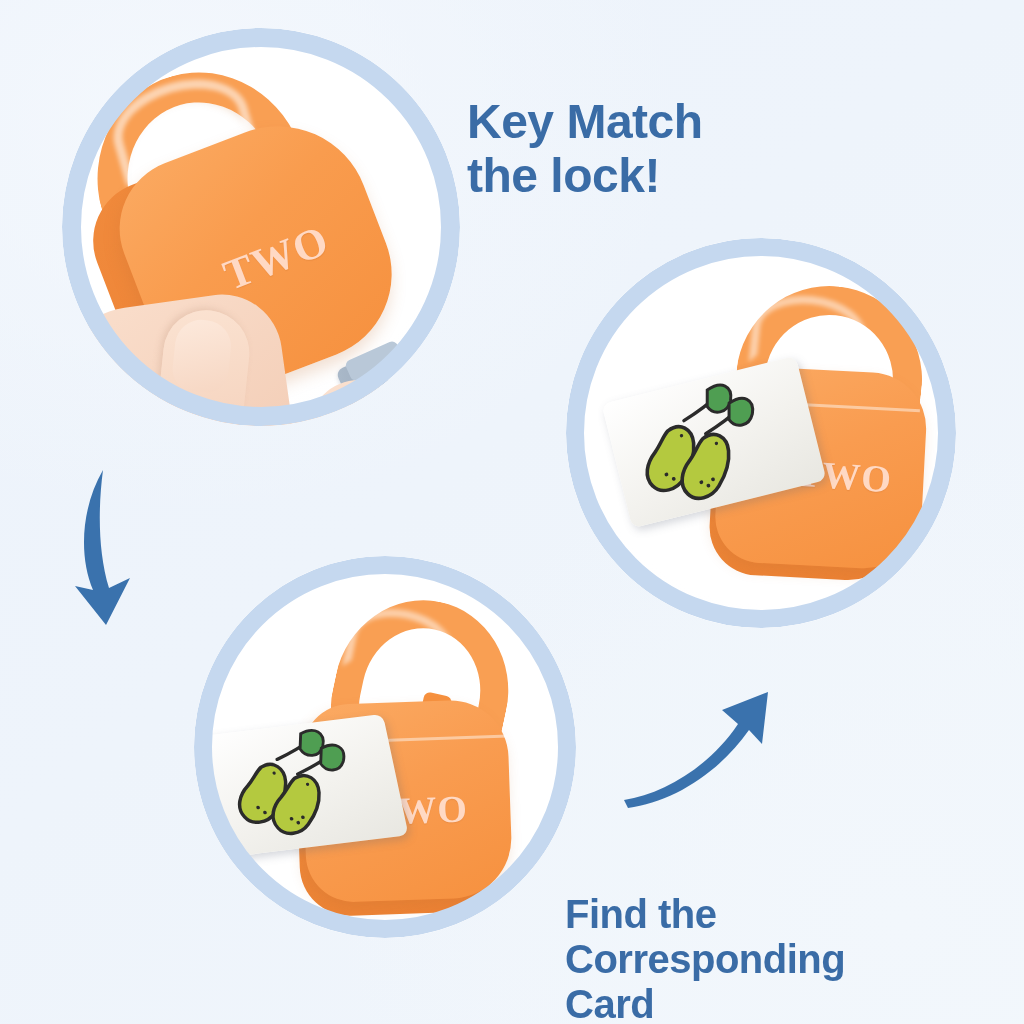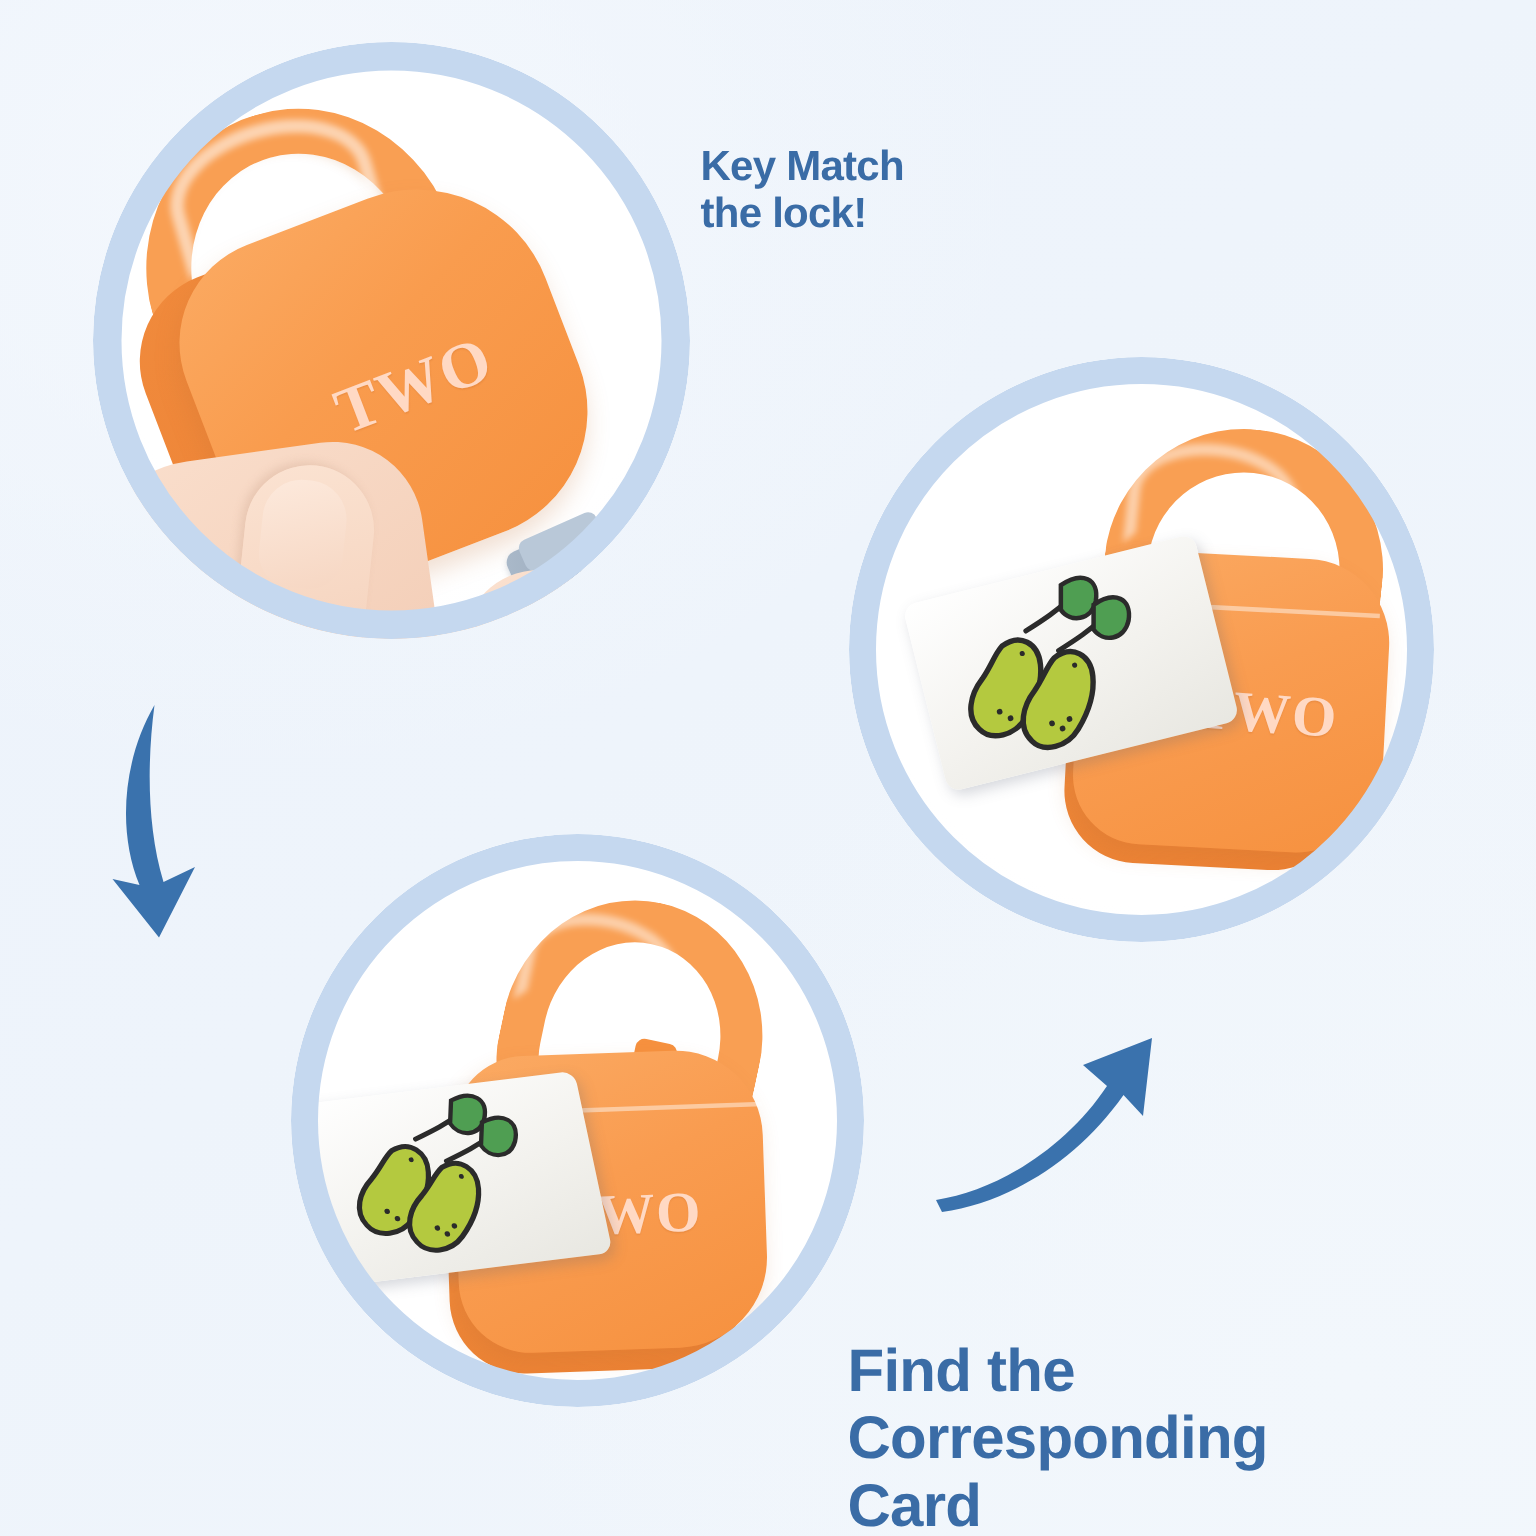--- a/index.html
+++ b/index.html
@@ -61,21 +61,21 @@
   
   .headline{
     position:absolute;
     color:#3a6ca6;
     font-weight:bold;
     font-family:"Liberation Sans", sans-serif;
     line-height:1.12;
     white-space:pre-line;
     letter-spacing:-0.5px;
   }
-  #title-top{left:467px;top:95px;font-size:28px;}
+  #title-top{left:467px;top:95px;font-size:48px;}
   #title-bottom{left:565px;top:892px;font-size:40px;}
 
   .arrow{position:absolute;}
 </style>
 </head>
 <body>
 
 <div id="stage">
 
   <div class="circle" id="c1" style="left:62px;top:28px;width:398px;height:398px;">

